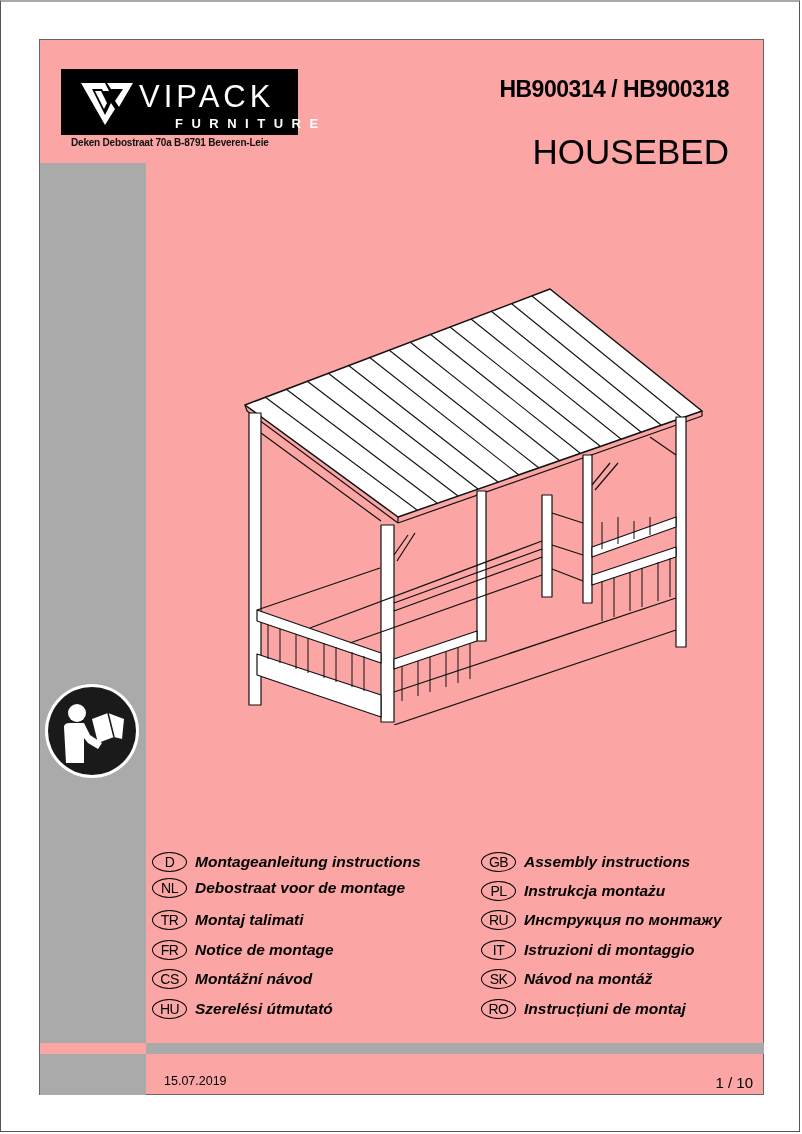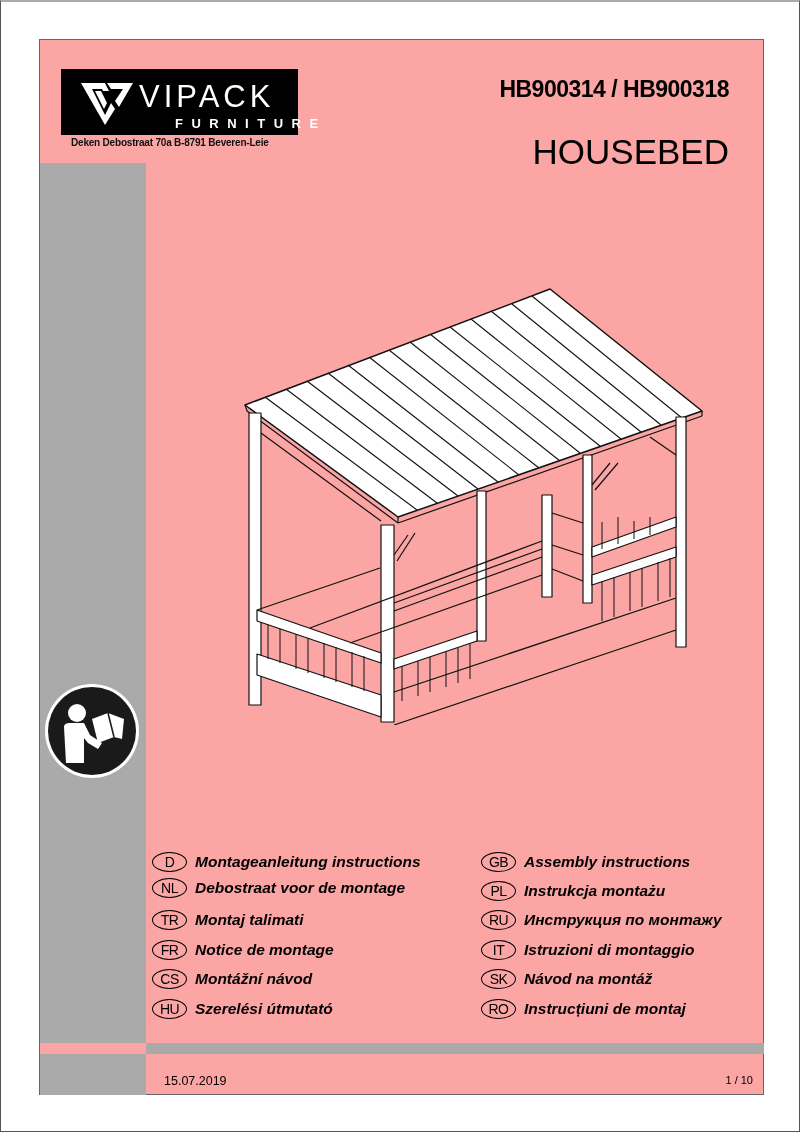--- a/index.html
+++ b/index.html
@@ -16,21 +16,21 @@
   .address { position: absolute; left: 31px; top: 97px; font-size: 10px; font-weight: bold; color: #111; letter-spacing: -0.2px; }
   .title-code { position: absolute; right: 34px; top: 36px; font-size: 23px; font-weight: bold; color: #000; letter-spacing: -0.5px; }
   .title-name { position: absolute; right: 34px; top: 92px; font-size: 35px; color: #000; }
   .illustration { position: absolute; left: 200px; top: 245px; }
   .manual-icon { position: absolute; left: 4px; top: 643px; }
   .lang-list { position: absolute; left: 112px; top: 810px; width: 612px; }
   .lang-row { position: absolute; display: flex; align-items: center; height: 24px; }
   .lang-code { width: 35px; height: 20px; border: 1.3px solid #000; border-radius: 50%; box-sizing: border-box; display: flex; align-items: center; justify-content: center; font-size: 14px; color: #000; letter-spacing: -0.5px; }
   .lang-text { margin-left: 8px; font-size: 15.5px; font-weight: bold; font-style: italic; color: #000; white-space: nowrap; }
   .footer-date { position: absolute; left: 124px; top: 1034px; font-size: 12.5px; color: #000; }
-  .footer-page { position: absolute; right: 10px; top: 1034px; font-size: 11px; color: #000; }
+  .footer-page { position: absolute; right: 10px; top: 1034px; font-size: 15px; color: #000; }
 </style>
 </head>
 <body>
 
 <div class="page-border"></div>
 
 <div class="frame">
   <div class="sidebar"></div>
   <div class="sidebar-bottom"></div>
   <div class="hband"></div>

